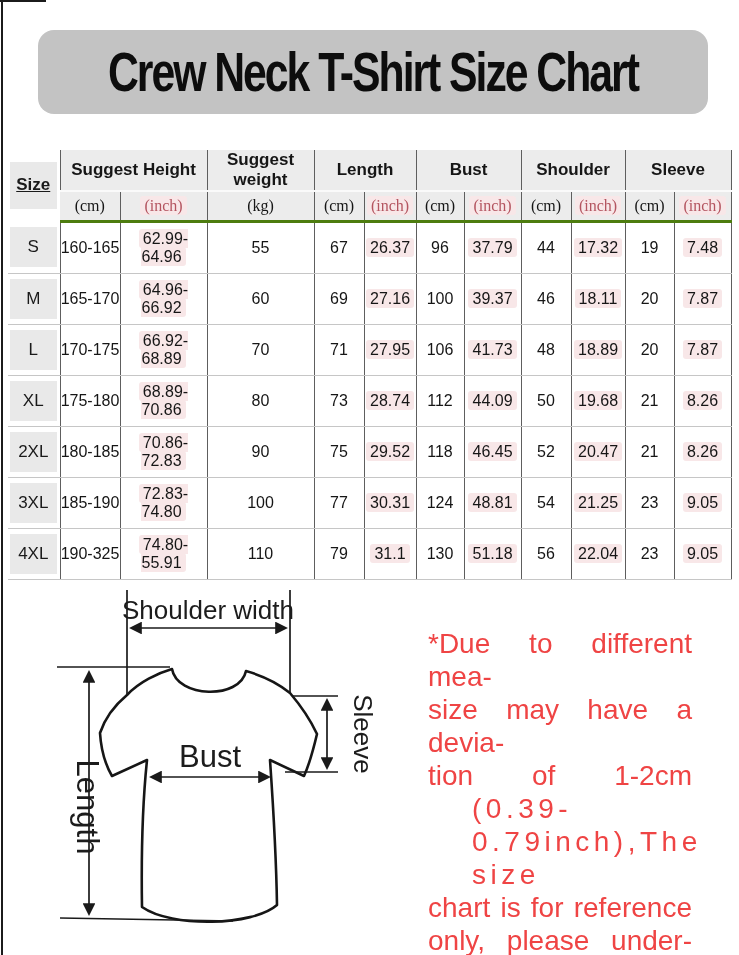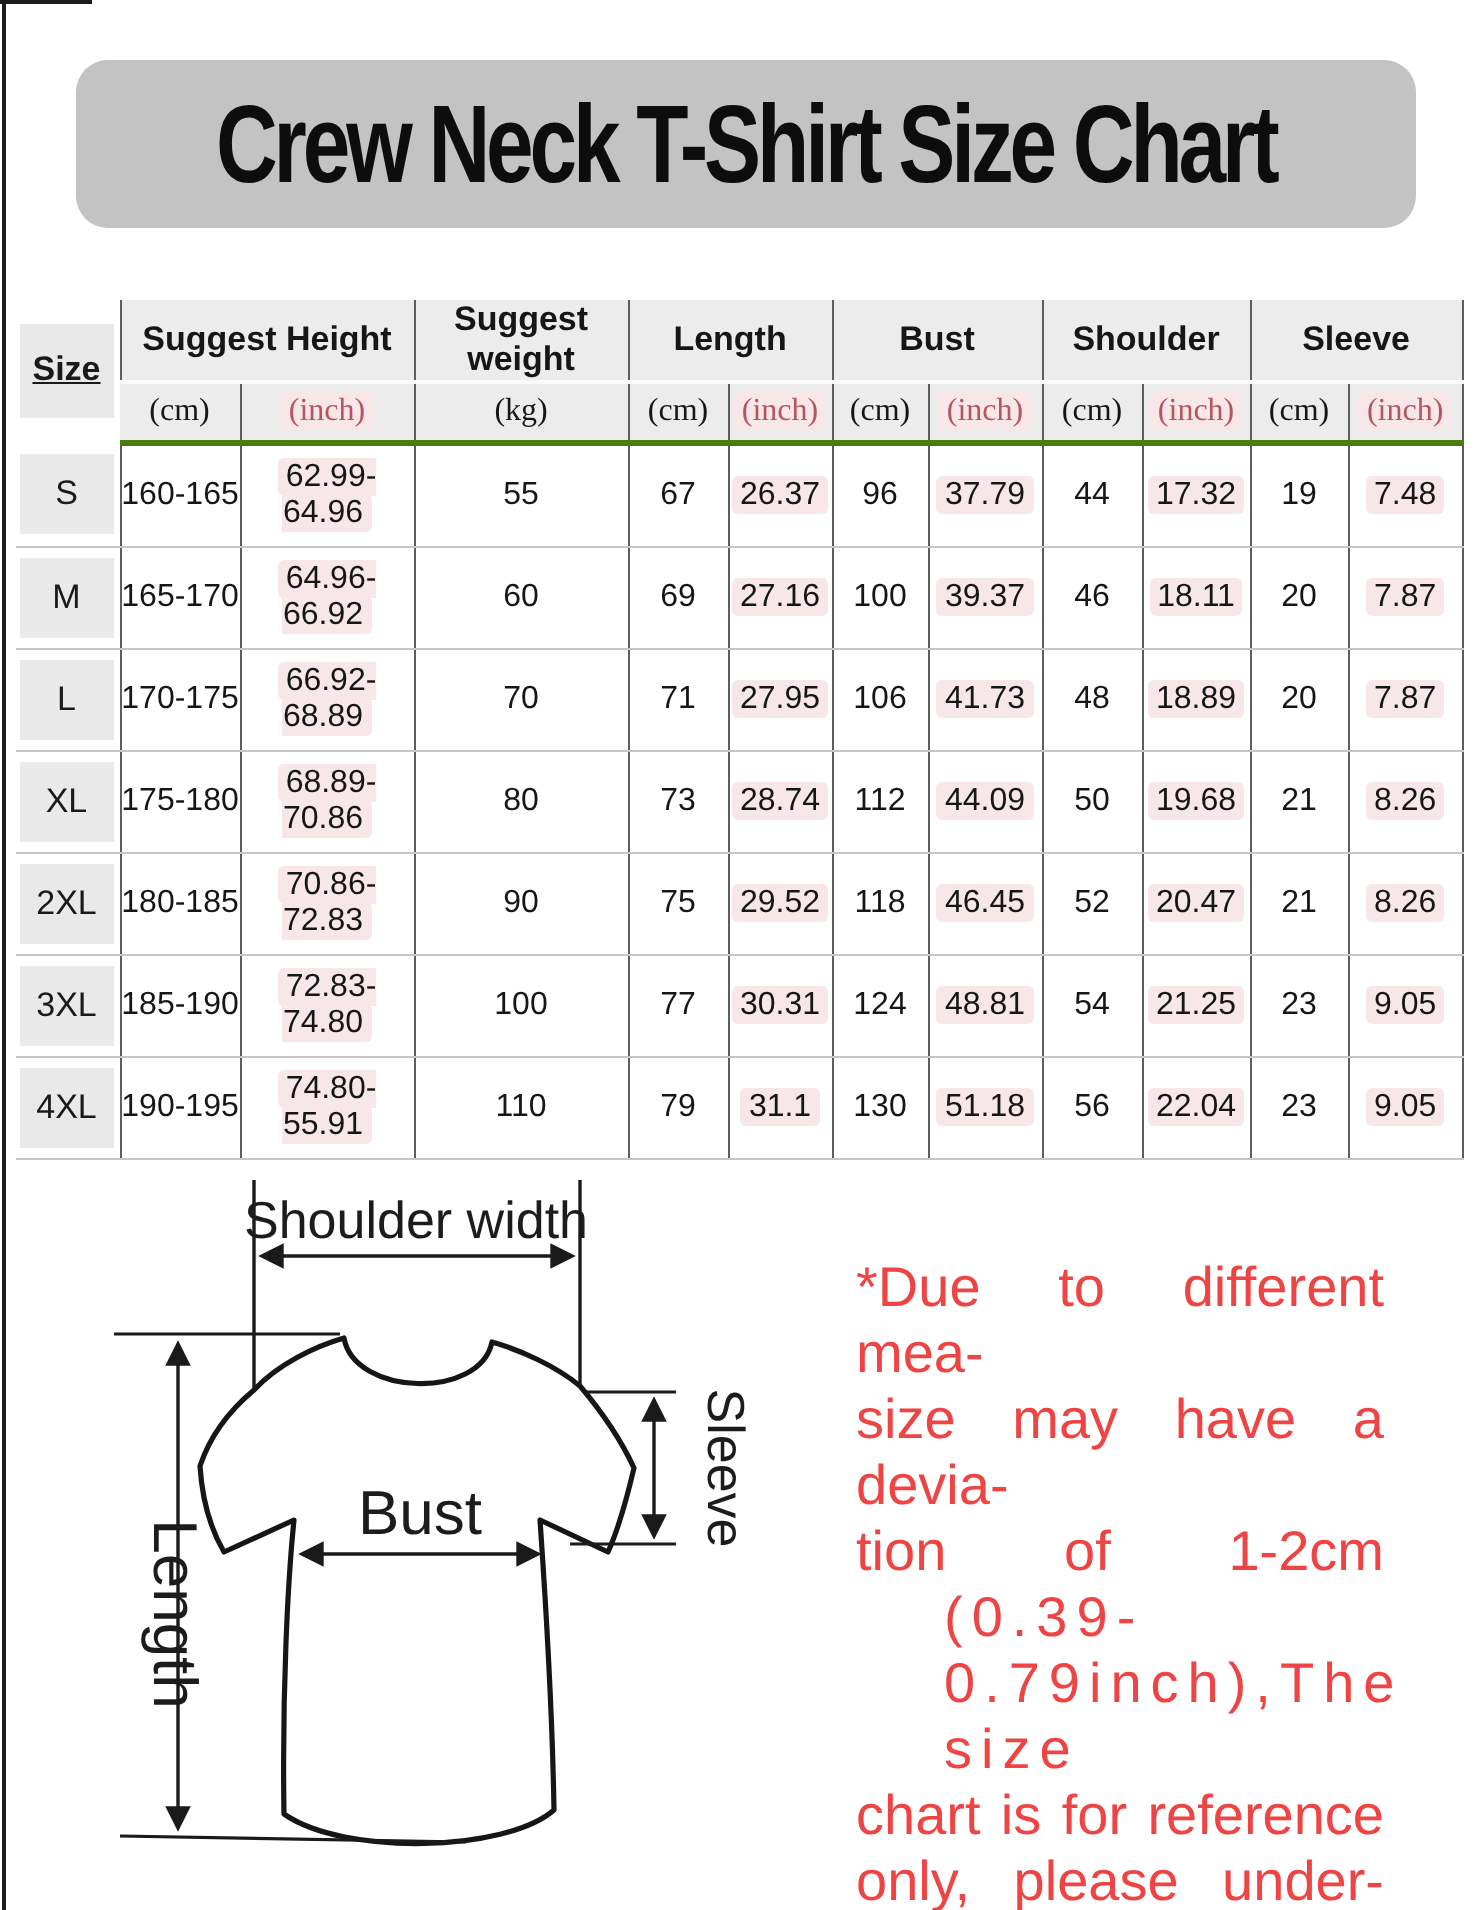--- a/index.html
+++ b/index.html
@@ -207,21 +207,21 @@
         <td class="inch"><span class="hl">48.81</span></td>
         <td>54</td>
         <td class="inch"><span class="hl">21.25</span></td>
         <td>23</td>
         <td class="inch"><span class="hl">9.05</span></td>
       </tr>
       <tr>
         <td>
           <div class="size-box">4XL</div>
         </td>
-        <td>190-195</td>
+        <td>190-325</td>
         <td class="inch"><span class="hl">74.80-55.91</span></td>
         <td>110</td>
         <td>79</td>
         <td class="inch"><span class="hl">31.1</span></td>
         <td>130</td>
         <td class="inch"><span class="hl">51.18</span></td>
         <td>56</td>
         <td class="inch"><span class="hl">22.04</span></td>
         <td>23</td>
         <td class="inch"><span class="hl">9.05</span></td>

